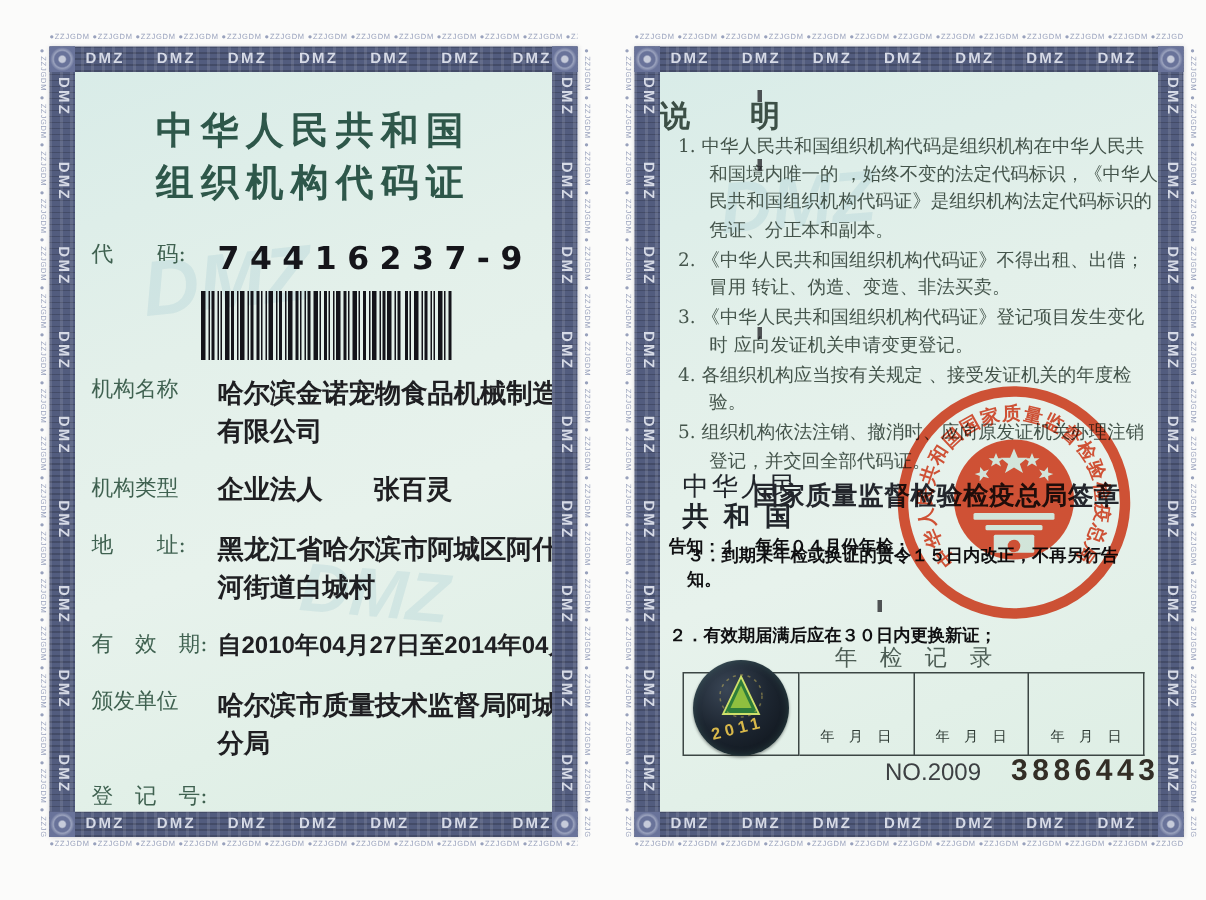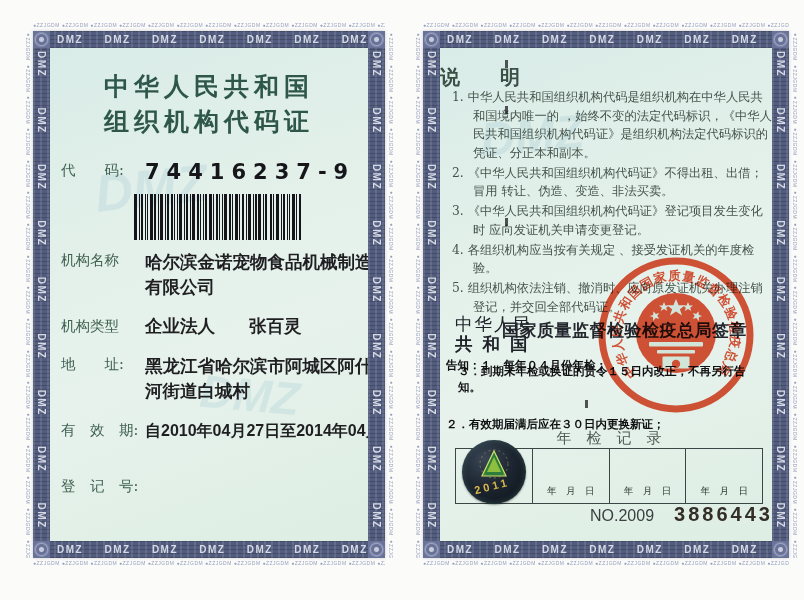--- a/index.html
+++ b/index.html
@@ -188,22 +188,26 @@
       <div class="row" style="top:306px;">
         <span class="label">地　　址:</span>
         <span class="value" style="width:238px;">黑龙江省哈尔滨市阿城区阿什河街道白城村</span>
       </div>
 
       <div class="row" style="top:372px;">
         <span class="label">有　效　期:</span>
         <span class="value nowrap">自2010年04月27日至2014年04月27日</span>
       </div>
 
-
-      <div class="row" style="top:428px;gap:13px;">
+      <div class="row" style="top:410px;">
+        <span class="label">颁发单位</span>
+        <span class="value" style="width:238px;">哈尔滨市质量技术监督局阿城分局</span>
+      </div>
+
+      <div class="row" style="top:473px;gap:13px;">
         <span class="label">登　记　号:</span>
       </div>
     </div>
   </div>
 
   <div class="cert cert-right">
     <div class="micro micro-top">●ZZJGDM ●ZZJGDM ●ZZJGDM ●ZZJGDM ●ZZJGDM ●ZZJGDM ●ZZJGDM ●ZZJGDM ●ZZJGDM ●ZZJGDM ●ZZJGDM ●ZZJGDM ●ZZJGDM ●ZZJGDM ●ZZJGDM ●ZZJGDM ●ZZJGDM ●ZZJGDM</div>
     <div class="micro micro-bottom">●ZZJGDM ●ZZJGDM ●ZZJGDM ●ZZJGDM ●ZZJGDM ●ZZJGDM ●ZZJGDM ●ZZJGDM ●ZZJGDM ●ZZJGDM ●ZZJGDM ●ZZJGDM ●ZZJGDM ●ZZJGDM ●ZZJGDM ●ZZJGDM ●ZZJGDM ●ZZJGDM</div>
     <div class="micro-v micro-left">●ZZJGDM ●ZZJGDM ●ZZJGDM ●ZZJGDM ●ZZJGDM ●ZZJGDM ●ZZJGDM ●ZZJGDM ●ZZJGDM ●ZZJGDM ●ZZJGDM ●ZZJGDM ●ZZJGDM ●ZZJGDM ●ZZJGDM ●ZZJGDM ●ZZJGDM ●ZZJGDM</div>
     <div class="micro-v micro-right">●ZZJGDM ●ZZJGDM ●ZZJGDM ●ZZJGDM ●ZZJGDM ●ZZJGDM ●ZZJGDM ●ZZJGDM ●ZZJGDM ●ZZJGDM ●ZZJGDM ●ZZJGDM ●ZZJGDM ●ZZJGDM ●ZZJGDM ●ZZJGDM ●ZZJGDM ●ZZJGDM</div>

